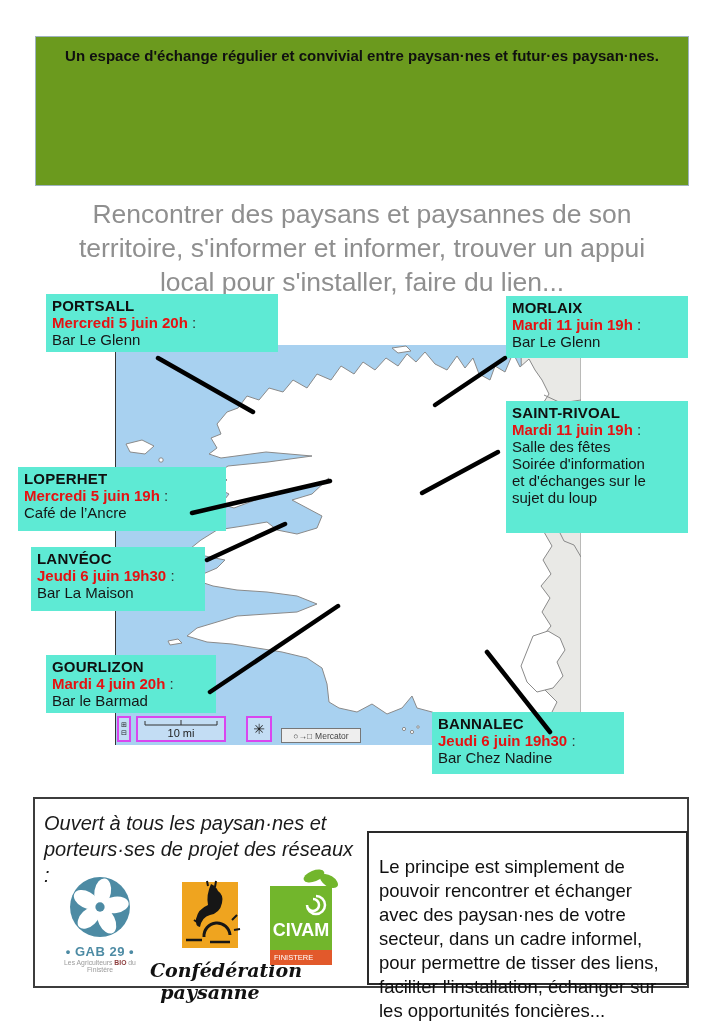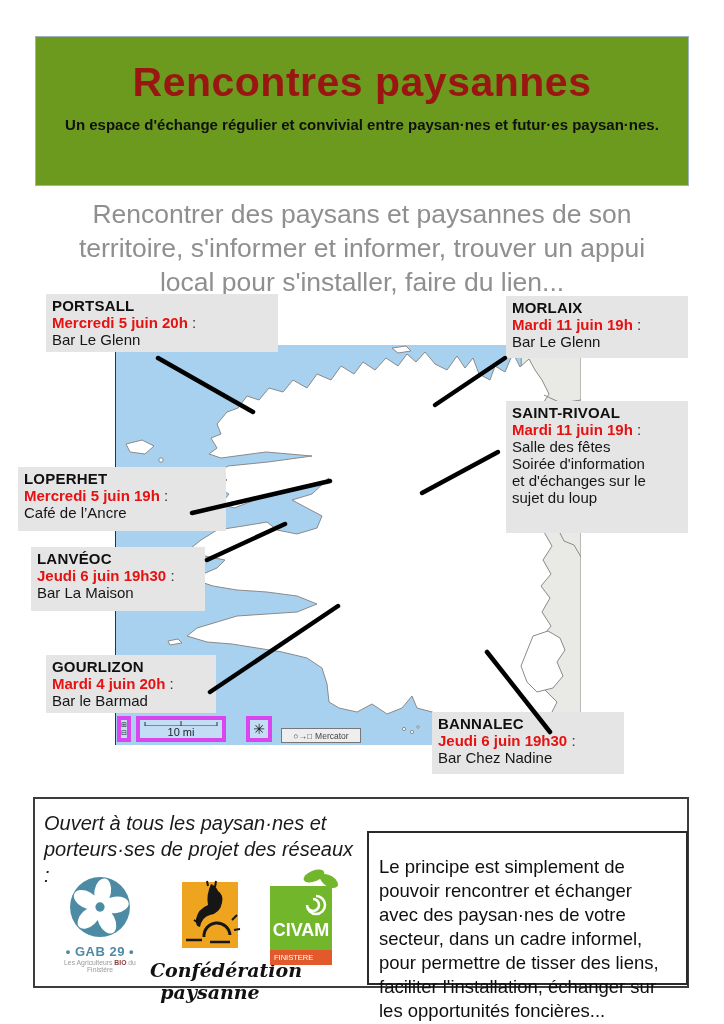--- a/index.html
+++ b/index.html
@@ -20,28 +20,28 @@
   
   .intro{position:absolute;left:62px;top:198px;width:600px;text-align:center;
     font-size:26.5px;color:#8f8f8f;line-height:1.28;}
 
   
   .map-wrap{position:absolute;left:115px;top:345px;width:465px;height:400px;
     border-left:1px solid #333;border-right:1px solid #333;border-bottom:1px solid #333;}
   .map-wrap svg{display:block;}
 
   
-  .event{position:absolute;background:#e5e5e5;padding:3px 6px 4px 6px;font-size:15px;line-height:17px;z-index:4;}
+  .event{position:absolute;background:#5eead4;padding:3px 6px 4px 6px;font-size:15px;line-height:17px;z-index:4;}
   .event .city{font-weight:bold;color:#101010;letter-spacing:.2px;}
   .event .date{font-weight:bold;color:var(--event-red);}
   .event .date .colon{color:#333;font-weight:normal;}
   .event .venue{color:#161616;}
 
   
-  .widget{position:absolute;z-index:3;background:#c3ddf4;border:4px solid #d946ef;
+  .widget{position:absolute;z-index:3;background:#c3ddf4;border:2px solid #d946ef;
     color:#222;display:flex;align-items:center;justify-content:center;}
   .w-tools{left:117px;top:716px;width:14px;height:26px;flex-direction:column;font-size:7px;line-height:8px;}
   .w-scale{left:136px;top:716px;width:90px;height:26px;flex-direction:column;font-size:11px;}
   .w-star{left:246px;top:716px;width:26px;height:26px;font-size:14px;}
   .w-merc{left:281px;top:728px;width:80px;height:15px;background:#eee;border:1px solid #777;
     font-size:8.5px;color:#444;gap:3px;}
 
   
   .lines-overlay{position:absolute;left:0;top:0;width:724px;height:1024px;z-index:5;pointer-events:none;}
 
@@ -61,21 +61,20 @@
   .conf-name{margin-top:3px;font-size:19px;font-weight:bold;font-style:italic;
     font-family:"DejaVu Serif","Liberation Serif",serif;color:#111;}
   .logo-civam{left:264px;top:866px;width:76px;}
 </style>
 </head>
 <body>
 
 <div class="page">
 
   <div class="header">
-    <div class="title">Rencontres paysannes</div>
     <div class="subtitle">Un espace d'échange régulier et convivial entre paysan·nes et futur·es paysan·nes.</div>
   </div>
 
   <div class="intro">Rencontrer des paysans et paysannes de son territoire, s'informer et informer, trouver un appui local pour s'installer, faire du lien...</div>
 
   <div class="map-wrap">
     <svg width="465" height="400" viewBox="0 0 465 400">
       <rect x="0" y="0" width="465" height="400" style="fill:var(--sea-blue)"></rect>
       <path d="M405,0 L465,0 L465,370 L443,394 L410,388 Z" style="fill:var(--land-gray);stroke:var(--coast-stroke);stroke-width:1"></path>
       <path d="M413,14 L404,22 L397,8 L389,27 L379,21 L374,35 L363,29 L357,13 L349,23 L341,11 L331,25 L319,19 L309,7 L300,17 L291,9 L282,21 L270,13 L259,25 L247,17 L238,29 L225,21 L215,35 L201,29 L191,43 L177,35 L167,47 L153,43 L143,55 L131,51 L122,63 L111,67 L101,79 L105,89 L95,93 L101,103 L93,109 L105,113 L150,107 L196,111 L152,117 L112,121 L103,127 L111,135 L101,143 L113,149 L105,159 L118,163 L150,151 L185,143 L205,139 L213,133 L196,149 L176,155 L191,163 L206,171 L201,183 L181,189 L161,185 L151,177 L139,179 L127,181 L101,185 L85,195 L75,203 L89,211 L109,215 L101,223 L87,229 L79,235 L97,241 L121,245 L151,247 L181,251 L201,259 L181,267 L151,269 L121,271 L101,277 L81,283 L71,291 L91,297 L116,299 L141,303 L166,307 L191,313 L206,323 L211,339 L213,357 L223,363 L241,367 L256,359 L271,369 L286,363 L296,351 L301,363 L316,367 L331,373 L346,369 L361,379 L376,375 L391,383 L406,381 L421,389 L436,393 L443,394 L447,381 L433,373 L441,357 L429,345 L439,331 L427,319 L437,306 L425,293 L435,281 L426,267 L434,253 L425,241 L435,229 L427,215 L436,201 L428,187 L437,173 L429,159 L438,145 L430,131 L421,119 L431,105 L423,91 L432,77 L424,63 L433,49 L426,35 L419,25 Z" style="fill:#fff;stroke:var(--coast-stroke);stroke-width:1"></path>

